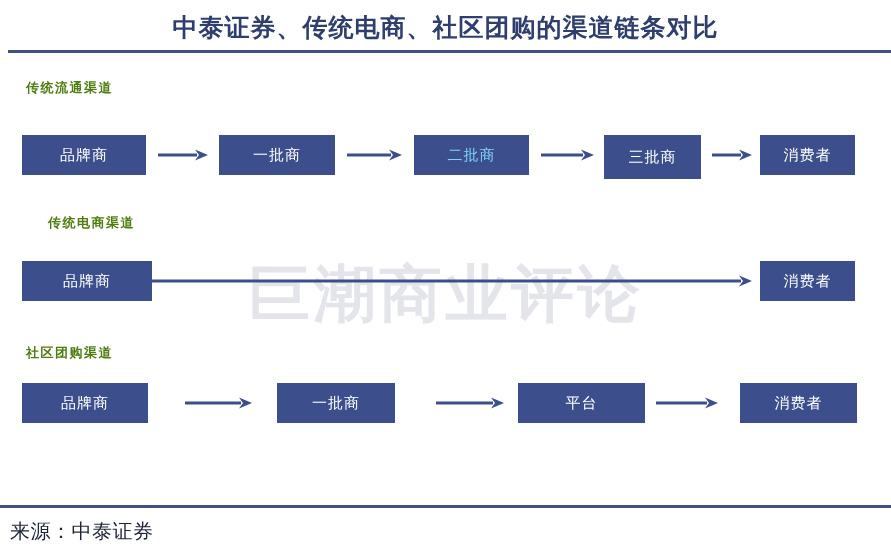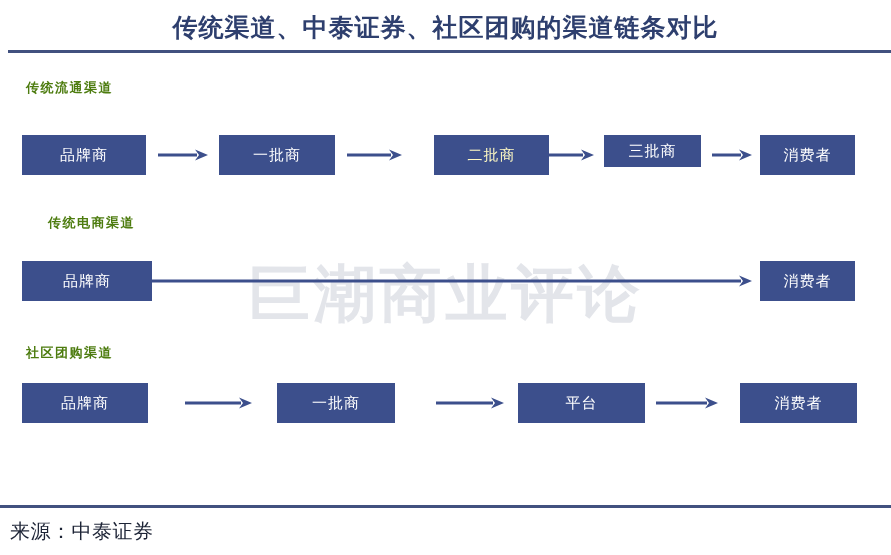--- a/index.html
+++ b/index.html
@@ -121,36 +121,36 @@
     letter-spacing: 0.5px;
     white-space: nowrap;
     z-index: 3;
   }
 </style>
 </head>
 <body>
 
 <div id="watermark">巨潮商业评论</div>
 
-<div id="chart-title">传统渠道、中泰证券、社区团购的渠道链条对比</div>
+<div id="chart-title">中泰证券、传统电商、社区团购的渠道链条对比</div>
 
 <div class="rule" id="rule-top"></div>
 <div class="rule" id="rule-bottom"></div>
 
 <div id="diagram">
 
   <div class="section-label" id="label-row-0">传统流通渠道</div>
   <div class="section-label" id="label-row-1">传统电商渠道</div>
   <div class="section-label" id="label-row-2">社区团购渠道</div>
 
   <div id="nodes-layer">
       <div class="node" style="left: 22px; top: 135px; width: 124px; height: 40px; background: rgb(60, 79, 140); color: rgb(255, 255, 255);">品牌商</div>
       <div class="node" style="left: 219px; top: 135px; width: 116px; height: 40px; background: rgb(60, 79, 140); color: rgb(255, 255, 255);">一批商</div>
-      <div class="node" style="left: 434px; top: 135px; width: 115px; height: 40px; background: rgb(60, 79, 140); color: #fef9c3;">二批商</div>
-      <div class="node" style="left: 604px; top: 135px; width: 97px; height: 32px; background: rgb(60, 79, 140); color: rgb(255, 255, 255);">三批商</div>
+      <div class="node" style="left: 414px; top: 135px; width: 115px; height: 40px; background: rgb(60, 79, 140); color: #7dd3fc;">二批商</div>
+      <div class="node" style="left: 604px; top: 135px; width: 97px; height: 44px; background: rgb(60, 79, 140); color: rgb(255, 255, 255);">三批商</div>
       <div class="node" style="left: 760px; top: 135px; width: 95px; height: 40px; background: rgb(60, 79, 140); color: rgb(255, 255, 255);">消费者</div>
       <div class="node" style="left: 22px; top: 261px; width: 130px; height: 40px; background: rgb(60, 79, 140); color: rgb(255, 255, 255);">品牌商</div>
       <div class="node" style="left: 760px; top: 261px; width: 95px; height: 40px; background: rgb(60, 79, 140); color: rgb(255, 255, 255);">消费者</div>
       <div class="node" style="left: 22px; top: 383px; width: 126px; height: 40px; background: rgb(60, 79, 140); color: rgb(255, 255, 255);">品牌商</div>
       <div class="node" style="left: 277px; top: 383px; width: 118px; height: 40px; background: rgb(60, 79, 140); color: rgb(255, 255, 255);">一批商</div>
       <div class="node" style="left: 518px; top: 383px; width: 127px; height: 40px; background: rgb(60, 79, 140); color: rgb(255, 255, 255);">平台</div>
       <div class="node" style="left: 740px; top: 383px; width: 117px; height: 40px; background: rgb(60, 79, 140); color: rgb(255, 255, 255);">消费者</div>
     </div>
   <div id="arrows-layer">
       <div class="arrow" style="left: 158px; top: 146px; width: 50px; height: 18px;">

